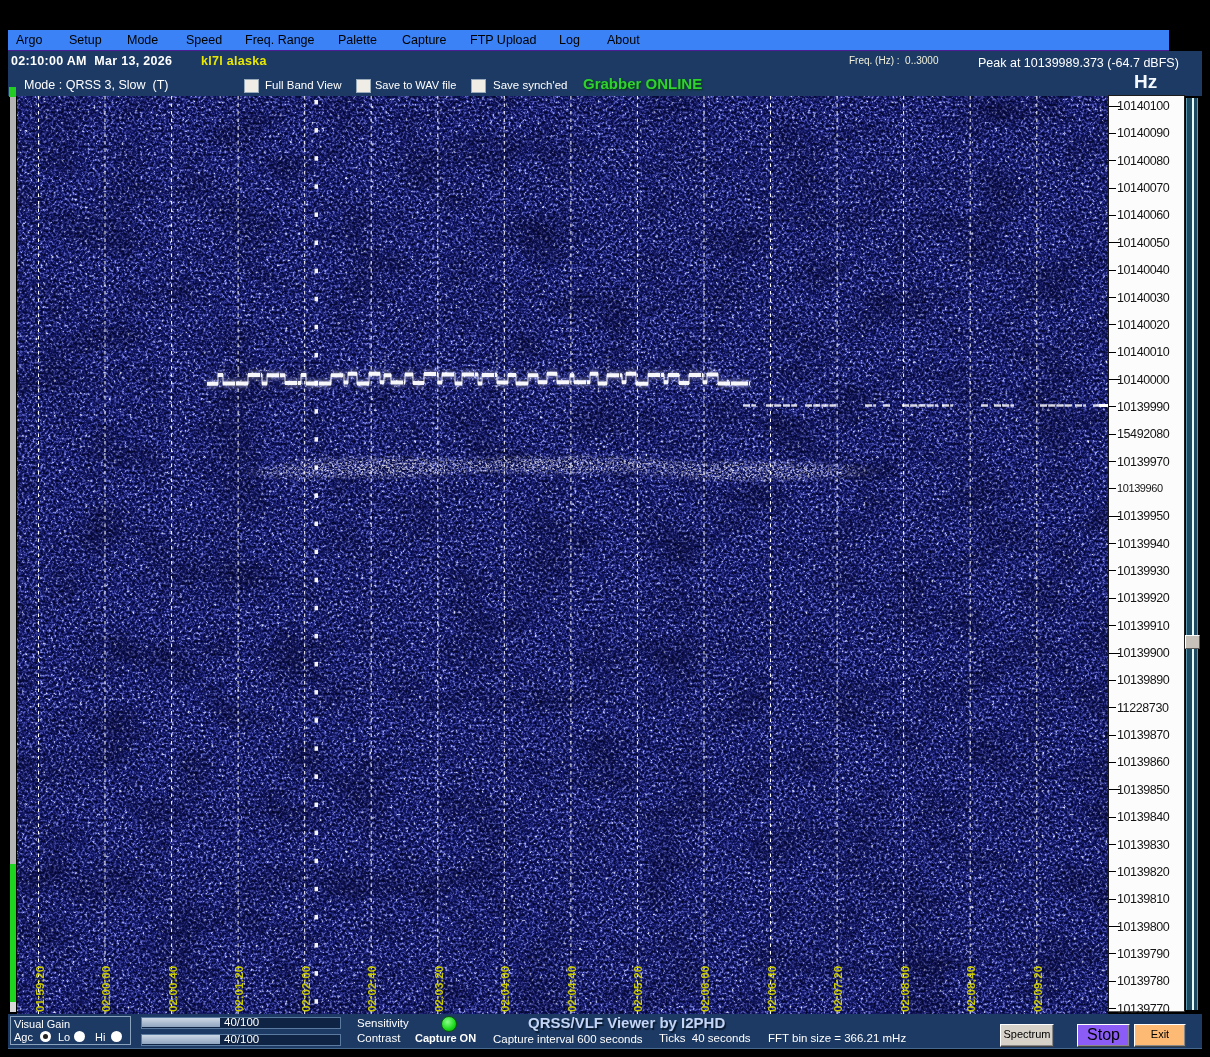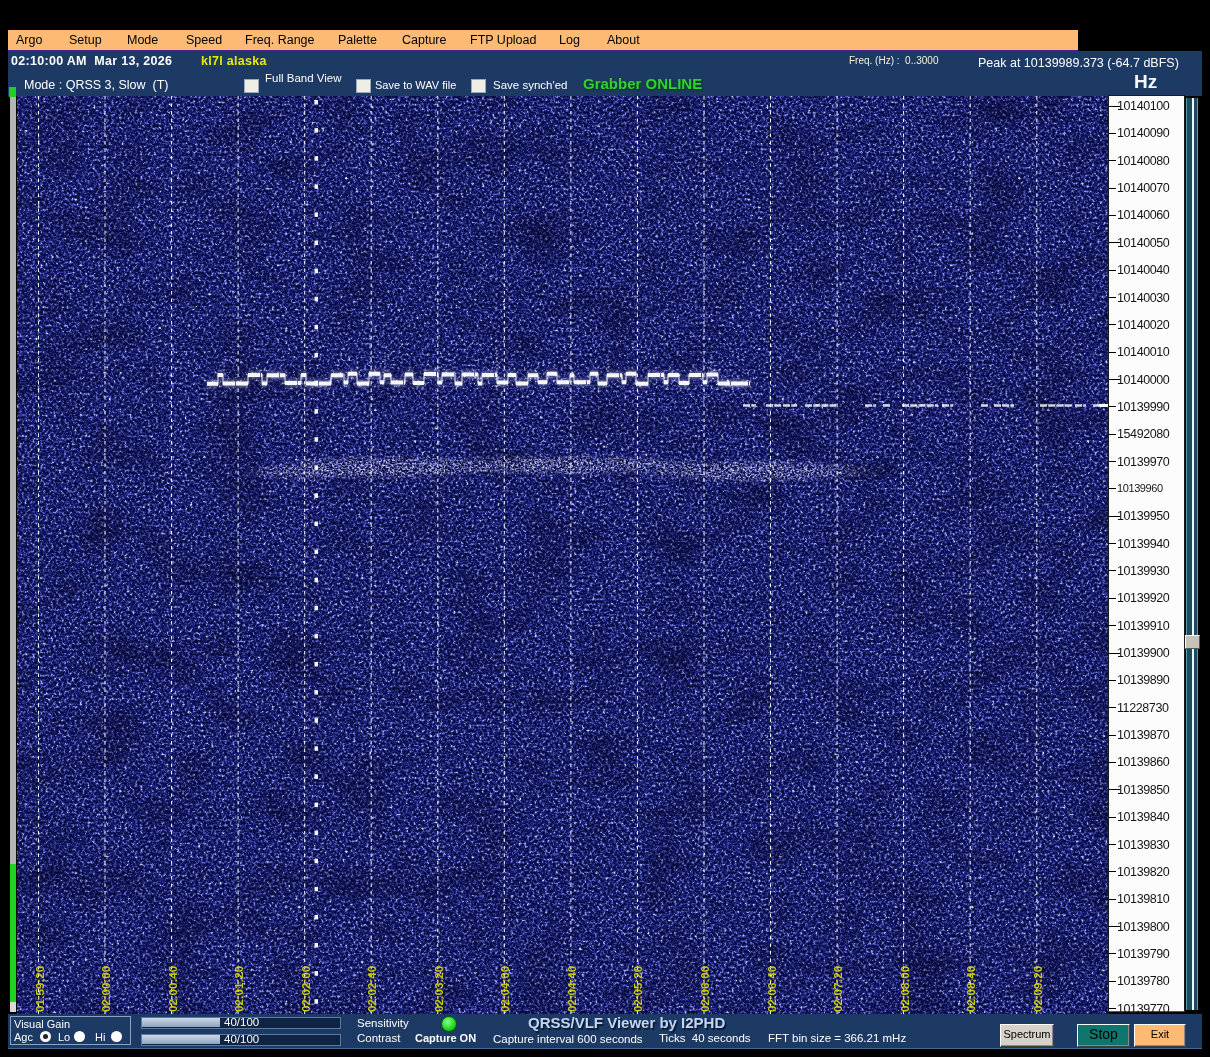--- a/index.html
+++ b/index.html
@@ -1,19 +1,19 @@
 <!DOCTYPE html>
 <html><head><meta charset="utf-8"><style>
 html,body{margin:0;padding:0}
 body{width:1210px;height:1057px;background:#000;position:relative;overflow:hidden;
  font-family:"Liberation Sans", sans-serif;}
 .abs{position:absolute}
 </style></head><body>
 
-<div class="abs" style="left:8px;top:30px;width:1070px;height:20px;background:#fdba74;
+<div class="abs" style="left:8px;top:30px;width:1161px;height:20px;background:#3b82f6;
  font-size:12.5px;color:#000;border-bottom:1px solid #4c1d95">
     <span style="position:absolute;left:8px;top:3px">Argo</span>
     <span style="position:absolute;left:61px;top:3px">Setup</span>
     <span style="position:absolute;left:119px;top:3px">Mode</span>
     <span style="position:absolute;left:178px;top:3px">Speed</span>
     <span style="position:absolute;left:237px;top:3px">Freq. Range</span>
     <span style="position:absolute;left:330px;top:3px">Palette</span>
     <span style="position:absolute;left:394px;top:3px">Capture</span>
     <span style="position:absolute;left:462px;top:3px">FTP Upload</span>
     <span style="position:absolute;left:551px;top:3px">Log</span>
@@ -21,21 +21,21 @@
   </div>
 
 <div class="abs" style="left:8px;top:51px;width:1194px;height:45px;background:#1c3a64"></div>
 <div class="abs" style="left:11px;top:54px;font-size:12.5px;font-weight:bold;color:#fff;letter-spacing:0.3px">02:10:00 AM&nbsp; Mar 13, 2026</div>
 <div class="abs" style="left:201px;top:54px;font-size:12.5px;font-weight:bold;color:#e8e800;letter-spacing:0.3px">kl7l alaska</div>
 <div class="abs" style="left:849px;top:55px;font-size:10px;color:#f2f2dc">Freq. (Hz) :&nbsp; 0..3000</div>
 <div class="abs" style="left:978px;top:56px;font-size:12.5px;color:#fff">Peak at 10139989.373 (-64.7 dBFS)</div>
 <div class="abs" style="left:1134px;top:71px;font-size:19px;font-weight:bold;color:#f4f8ff">Hz</div>
 <div class="abs" style="left:24px;top:78px;font-size:12.5px;color:#fff">Mode : QRSS 3, Slow&nbsp; (T)</div>
 <div class="abs" style="left:244px;top:79px;width:13px;height:12px;background:#efede6;border:1px solid #9ab"></div>
-<div class="abs" style="left:265px;top:72px;font-size:11.5px;color:#fff">Full Band View</div>
+<div class="abs" style="left:265px;top:79px;font-size:11.5px;color:#fff">Full Band View</div>
 <div class="abs" style="left:356px;top:79px;width:13px;height:12px;background:#efede6;border:1px solid #9ab"></div>
 <div class="abs" style="left:375px;top:79px;font-size:11px;color:#fff">Save to WAV file</div>
 <div class="abs" style="left:471px;top:79px;width:13px;height:12px;background:#efede6;border:1px solid #9ab"></div>
 <div class="abs" style="left:493px;top:79px;font-size:11.5px;color:#fff">Save synch'ed</div>
 <div class="abs" style="left:583px;top:75px;font-size:15px;font-weight:bold;color:#2ed32e;text-shadow:1px 1px 2px #0a3a0a">Grabber ONLINE</div>
 
 <div class="abs" style="left:9px;top:87px;width:7px;height:10px;background:#22cc22"></div>
 <div class="abs" style="left:10px;top:97px;width:6px;height:915px;background:#b4b4b4"></div>
 <div class="abs" style="left:10px;top:864px;width:6px;height:138px;background:#1fd41f"></div>
 <div class="abs" style="left:10px;top:1002px;width:6px;height:10px;background:#d8d8d8"></div>
@@ -242,14 +242,14 @@
 <div class="abs" style="left:357px;top:1017px;font-size:11.5px;color:#fff">Sensitivity</div>
 <div class="abs" style="left:357px;top:1032px;font-size:11.5px;color:#fff">Contrast</div>
 <div class="abs" style="left:441px;top:1016px;width:14px;height:14px;border-radius:50%;background:radial-gradient(circle at 40% 35%, #8cff8c, #1ad81a 60%, #0a8c0a);border:1px solid #0a5c0a"></div>
 <div class="abs" style="left:415px;top:1032px;font-size:11px;font-weight:bold;color:#fff">Capture ON</div>
 <div class="abs" style="left:493px;top:1033px;font-size:11.5px;color:#fff">Capture interval 600 seconds</div>
 <div class="abs" style="left:528px;top:1014px;font-size:15px;font-weight:bold;color:#c4d4f4;text-shadow:1.5px 1.5px 1px #0a1a30">QRSS/VLF Viewer by I2PHD</div>
 <div class="abs" style="left:659px;top:1032px;font-size:11.5px;color:#fff">Ticks&nbsp; 40 seconds</div>
 <div class="abs" style="left:768px;top:1032px;font-size:11.5px;color:#fff">FFT bin size = 366.21 mHz</div>
 
 <div class="abs" style="left:1000px;top:1024px;width:52px;height:21px;background:#d6d2ca;border:1px solid;border-color:#fff #404040 #404040 #fff;box-shadow:inset -1px -1px 0 #888;font-size:11px;color:#000;text-align:center;line-height:19px">Spectrum</div>
-<div class="abs" style="left:1077px;top:1024px;width:51px;height:21px;background:#0f766e;border:1px solid;border-color:#fff #404040 #404040 #fff;box-shadow:inset -1px -1px 0 #888;font-size:14px;color:#000;text-align:center;line-height:19px">Stop</div>
+<div class="abs" style="left:1077px;top:1024px;width:51px;height:21px;background:#8b5cf6;border:1px solid;border-color:#fff #404040 #404040 #fff;box-shadow:inset -1px -1px 0 #888;font-size:16px;color:#000;text-align:center;line-height:19px">Stop</div>
 <div class="abs" style="left:1134px;top:1024px;width:50px;height:21px;background:#fdba74;border:1px solid;border-color:#fff #404040 #404040 #fff;box-shadow:inset -1px -1px 0 #888;font-size:11px;color:#000;text-align:center;line-height:19px">Exit</div>
 
 </body></html>

